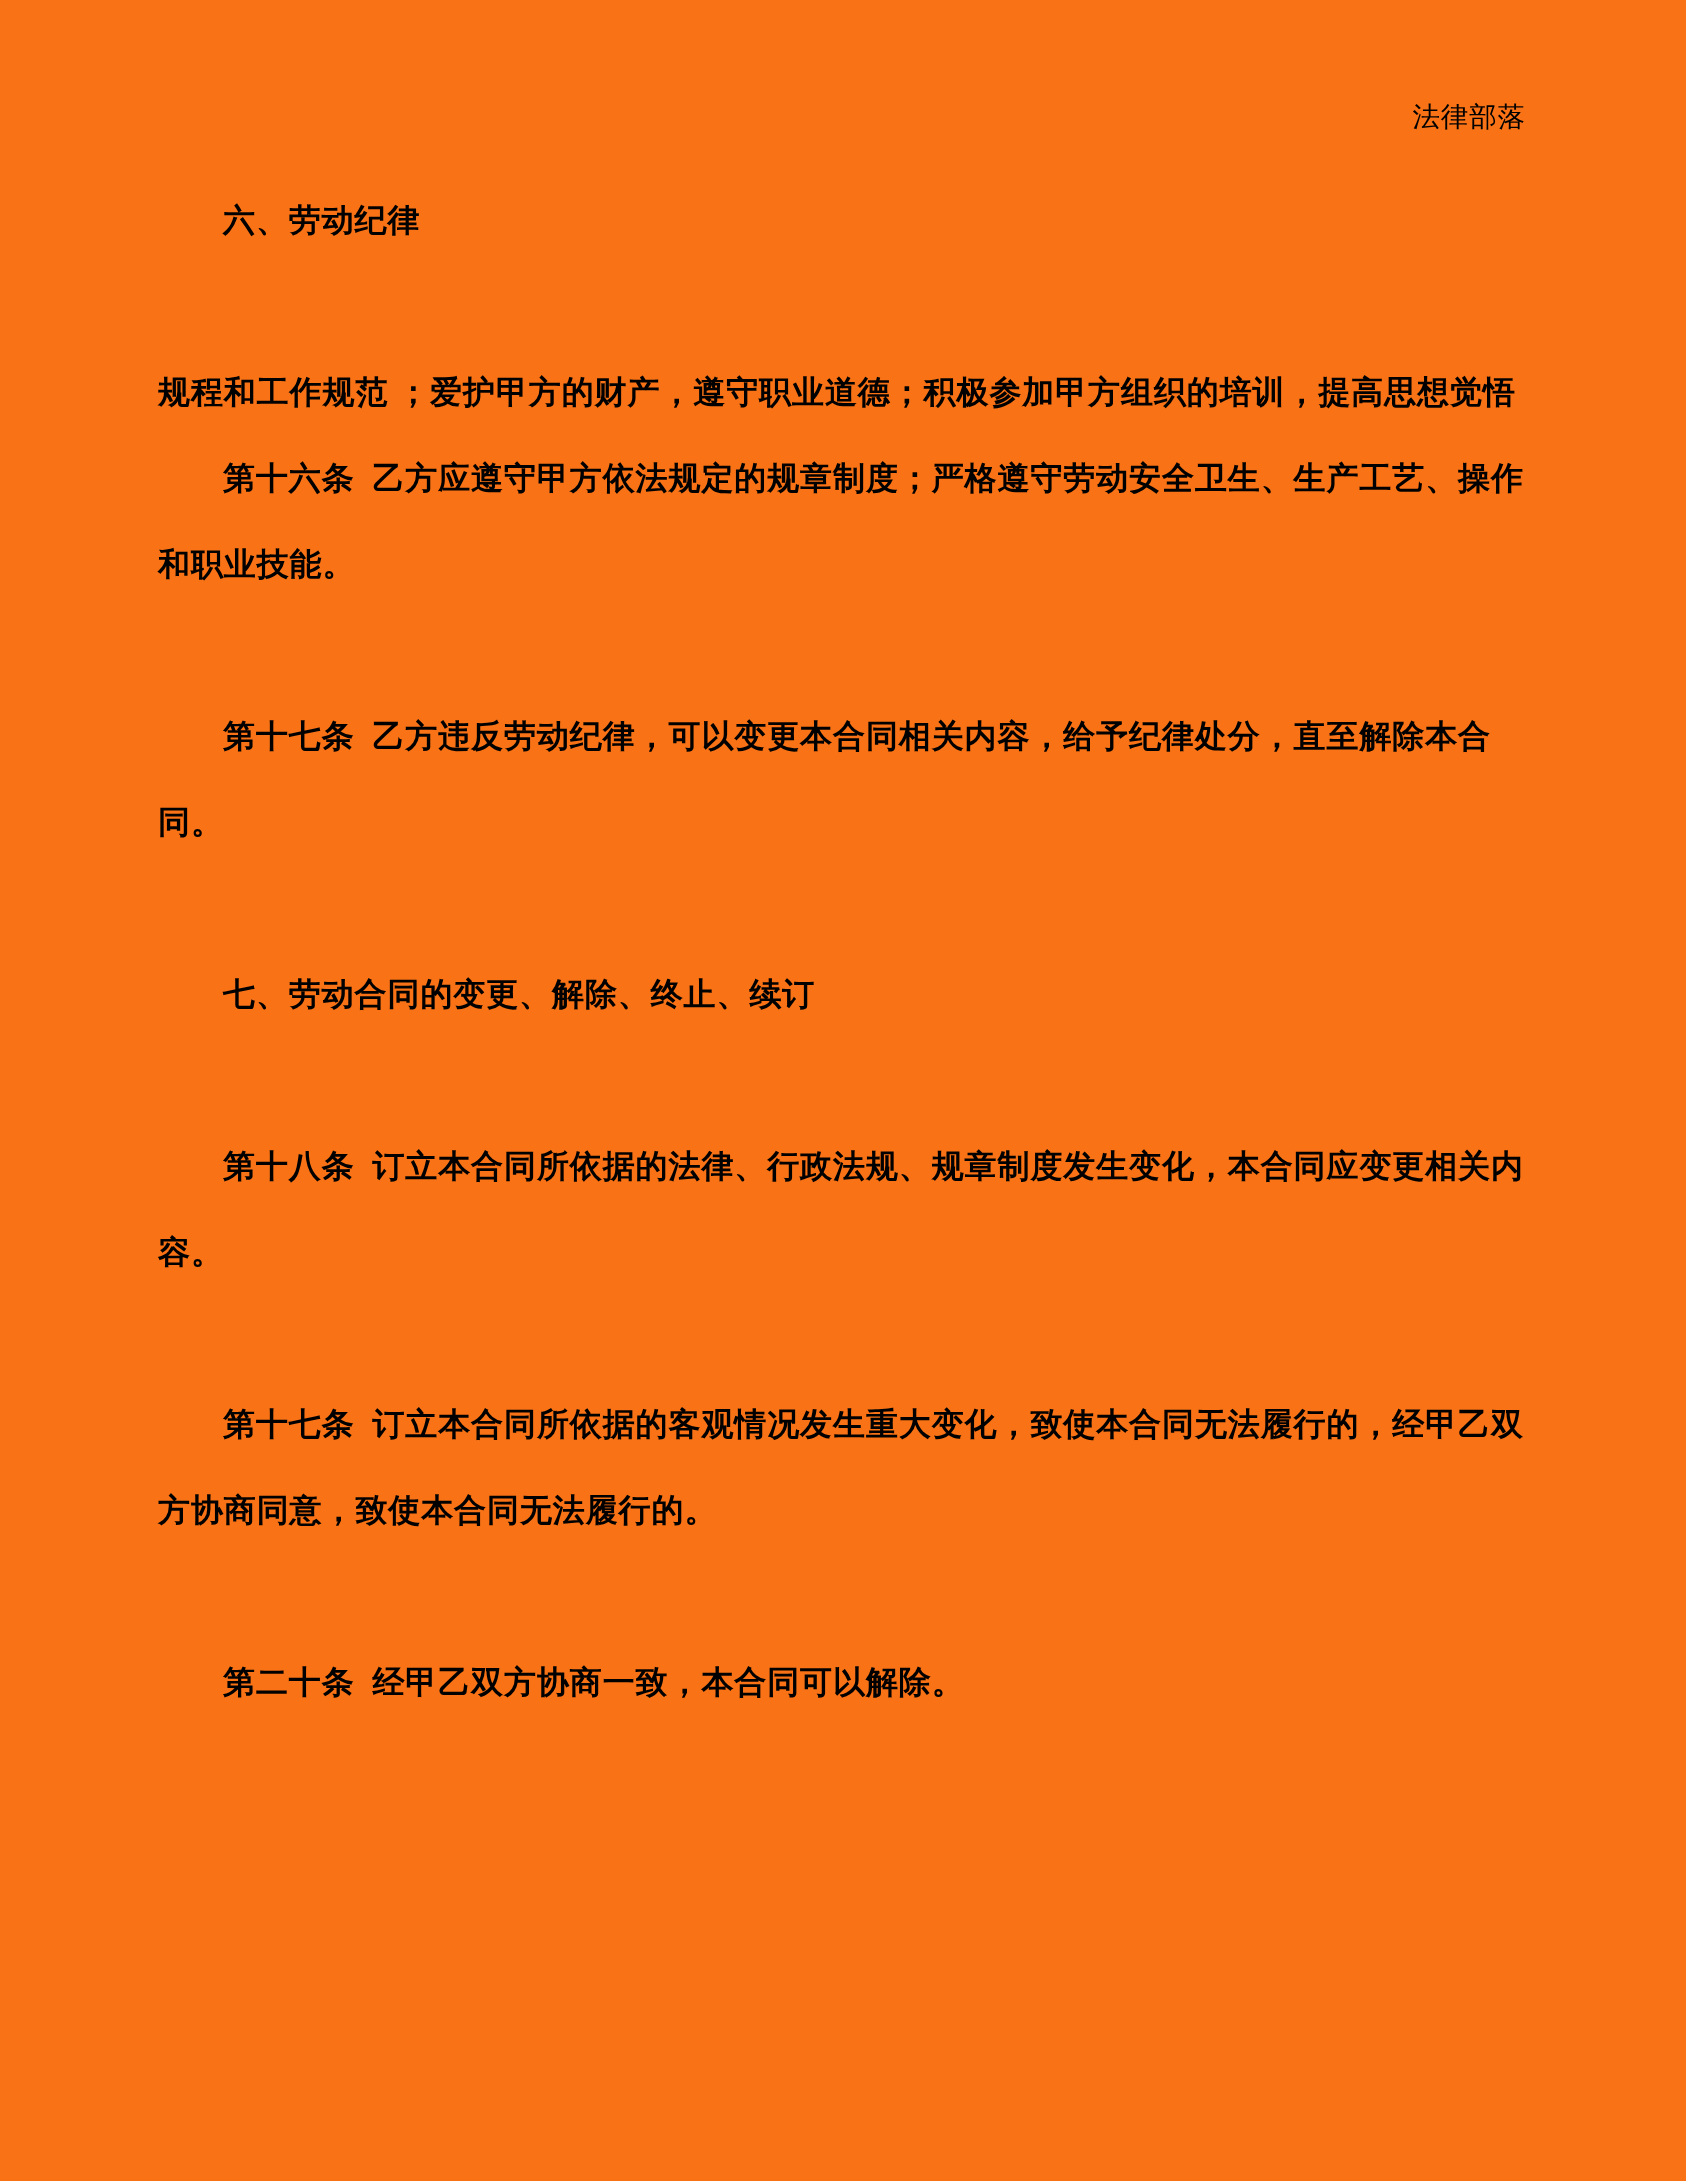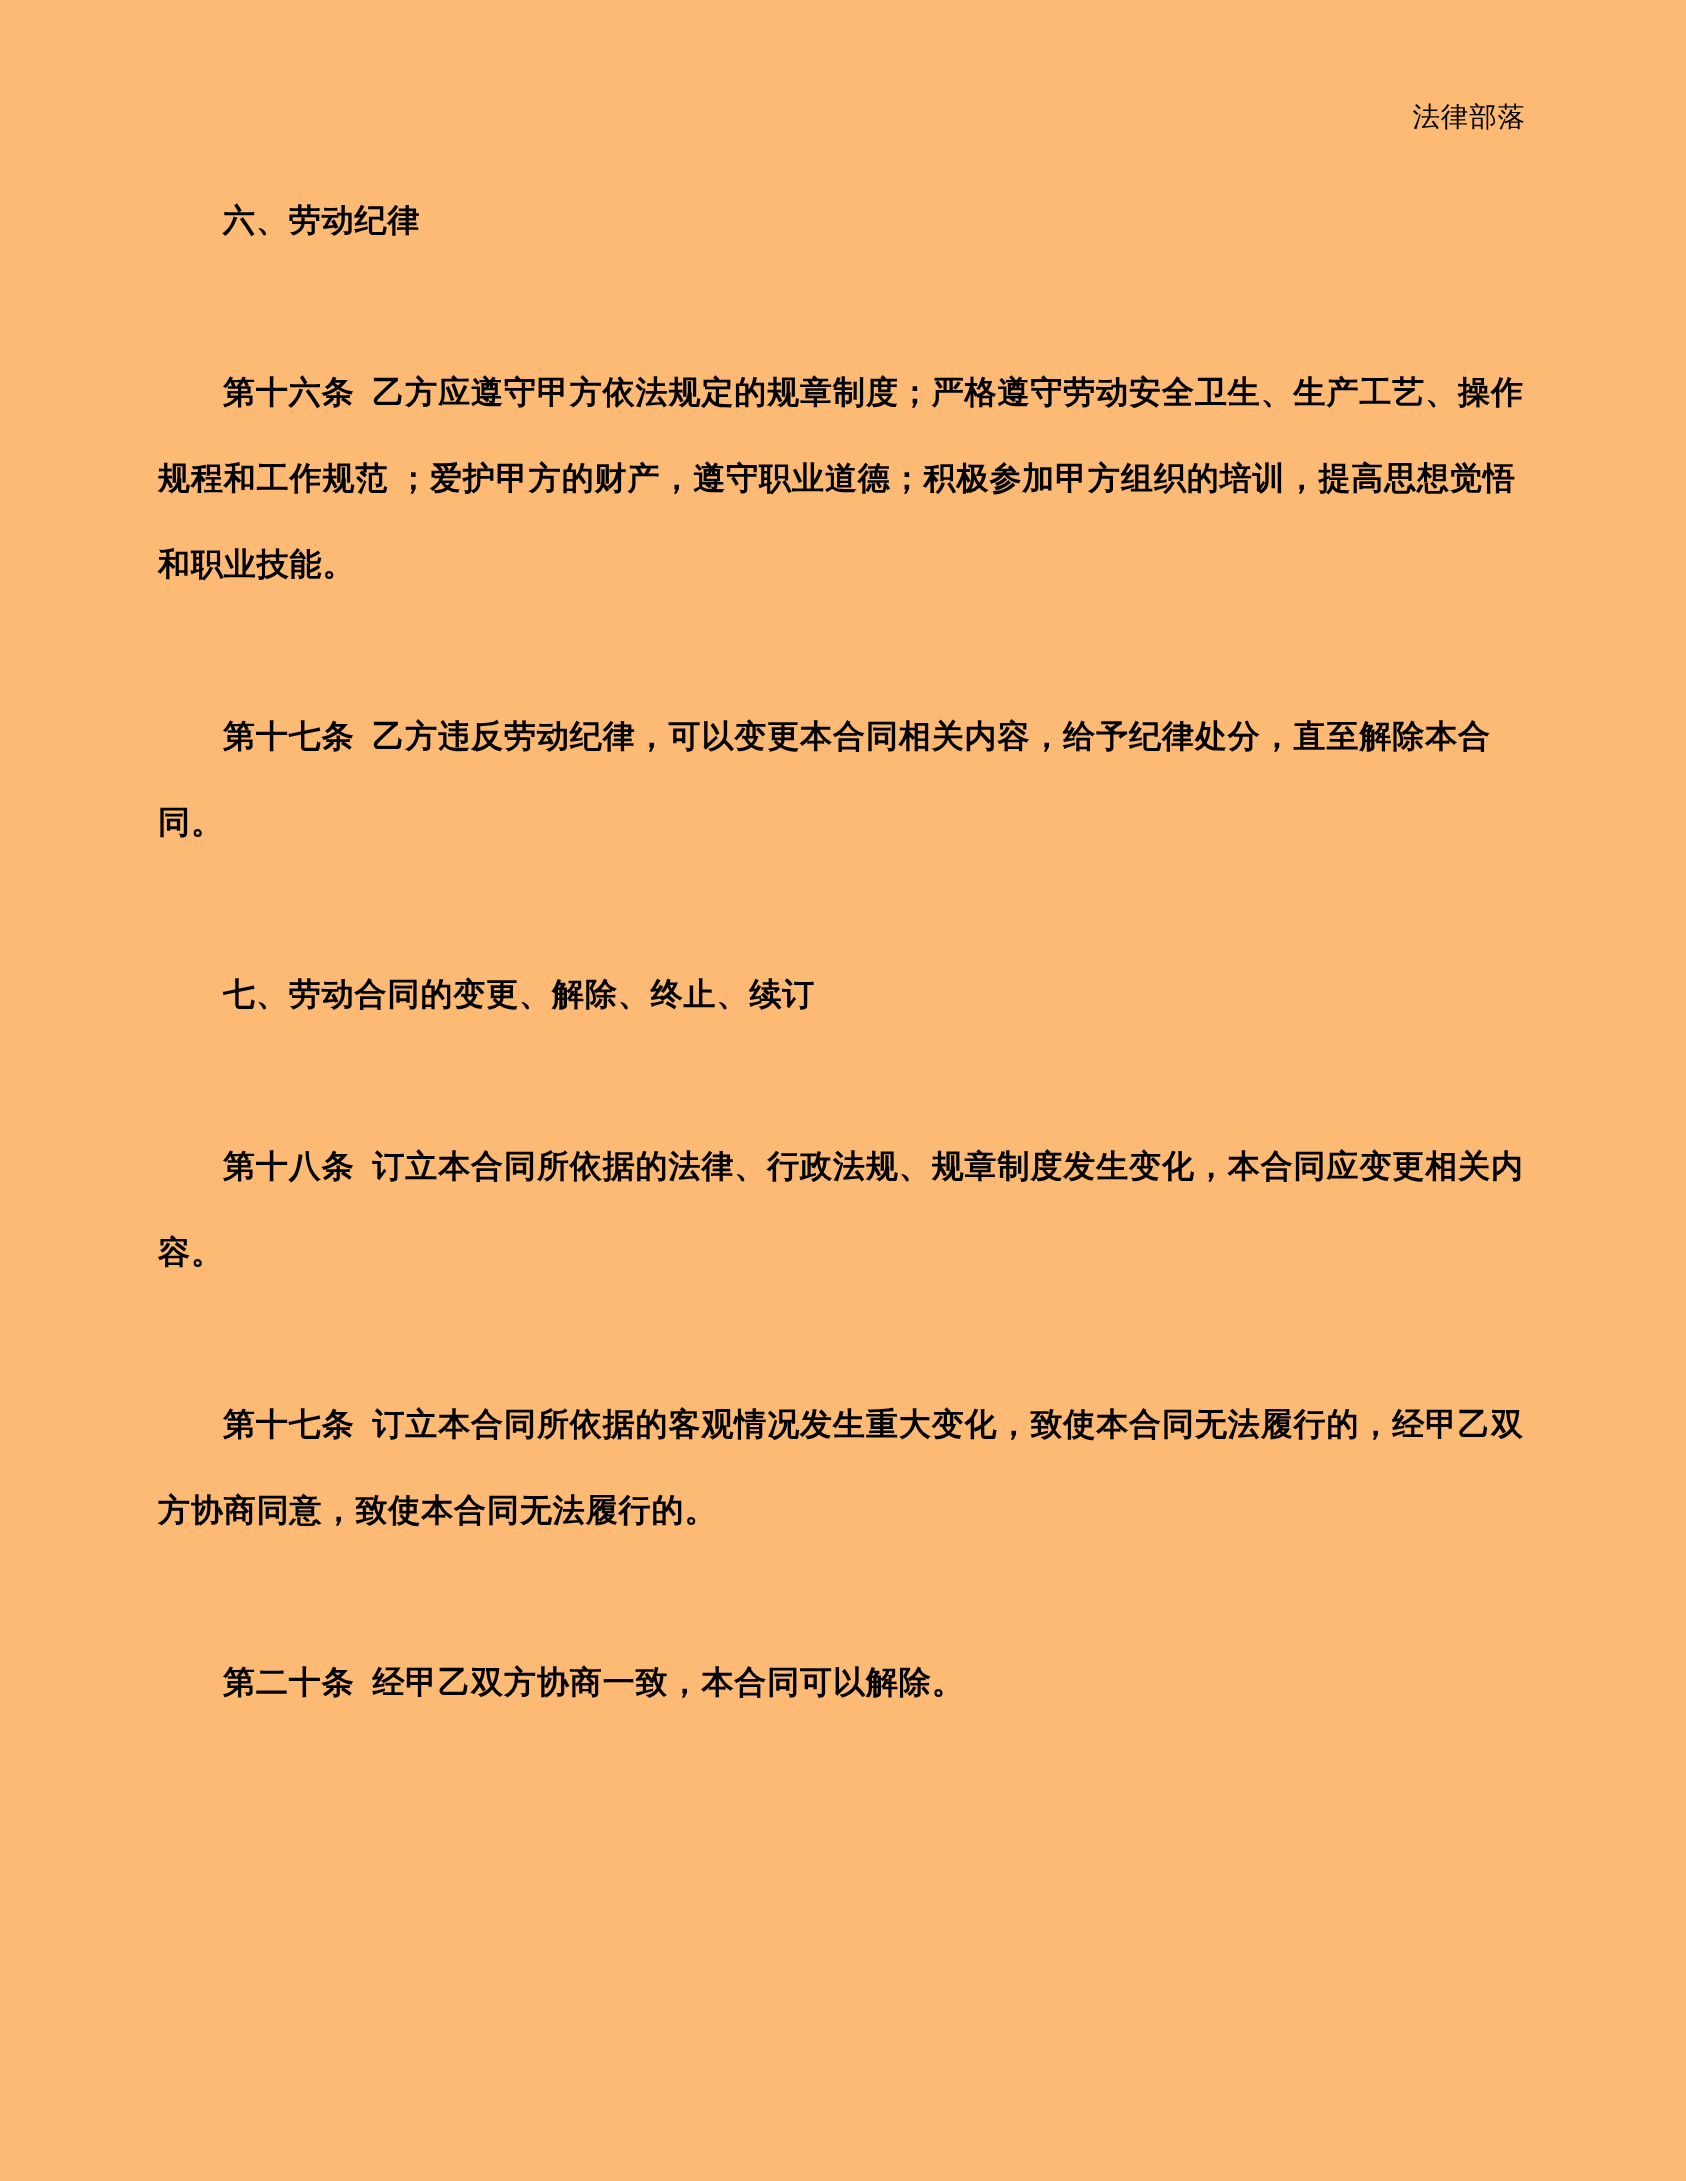--- a/index.html
+++ b/index.html
@@ -4,21 +4,21 @@
 <style>
   html, body {
     margin: 0;
     padding: 0;
     background: #ffffff;
   }
   #page {
     position: relative;
     width: 1686px;
     height: 2182px;
-    background: #fdba74;
+    background: #f97316;
     font-family: "Liberation Serif", "DejaVu Serif", serif;
     color: #000000;
     overflow: hidden;
   }
   #brand {
     position: absolute;
     top: 99px;
     right: 160px;
     font-size: 27.5px;
     letter-spacing: 0.9px;
@@ -45,22 +45,22 @@
   }
 </style>
 </head>
 <body>
 
 <div id="page">
   <div id="brand">法律部落</div>
   <div id="doc">
       <div class="line indent">六、劳动纪律</div>
       <div class="line"></div>
+      <div class="line">规程和工作规范 ；爱护甲方的财产，遵守职业道德；积极参加甲方组织的培训，提高思想觉悟</div>
       <div class="line indent">第十六条  乙方应遵守甲方依法规定的规章制度；严格遵守劳动安全卫生、生产工艺、操作</div>
-      <div class="line">规程和工作规范 ；爱护甲方的财产，遵守职业道德；积极参加甲方组织的培训，提高思想觉悟</div>
       <div class="line">和职业技能。</div>
       <div class="line"></div>
       <div class="line indent">第十七条  乙方违反劳动纪律，可以变更本合同相关内容，给予纪律处分，直至解除本合</div>
       <div class="line">同。</div>
       <div class="line"></div>
       <div class="line indent">七、劳动合同的变更、解除、终止、续订</div>
       <div class="line"></div>
       <div class="line indent">第十八条  订立本合同所依据的法律、行政法规、规章制度发生变化，本合同应变更相关内</div>
       <div class="line">容。</div>
       <div class="line"></div>

